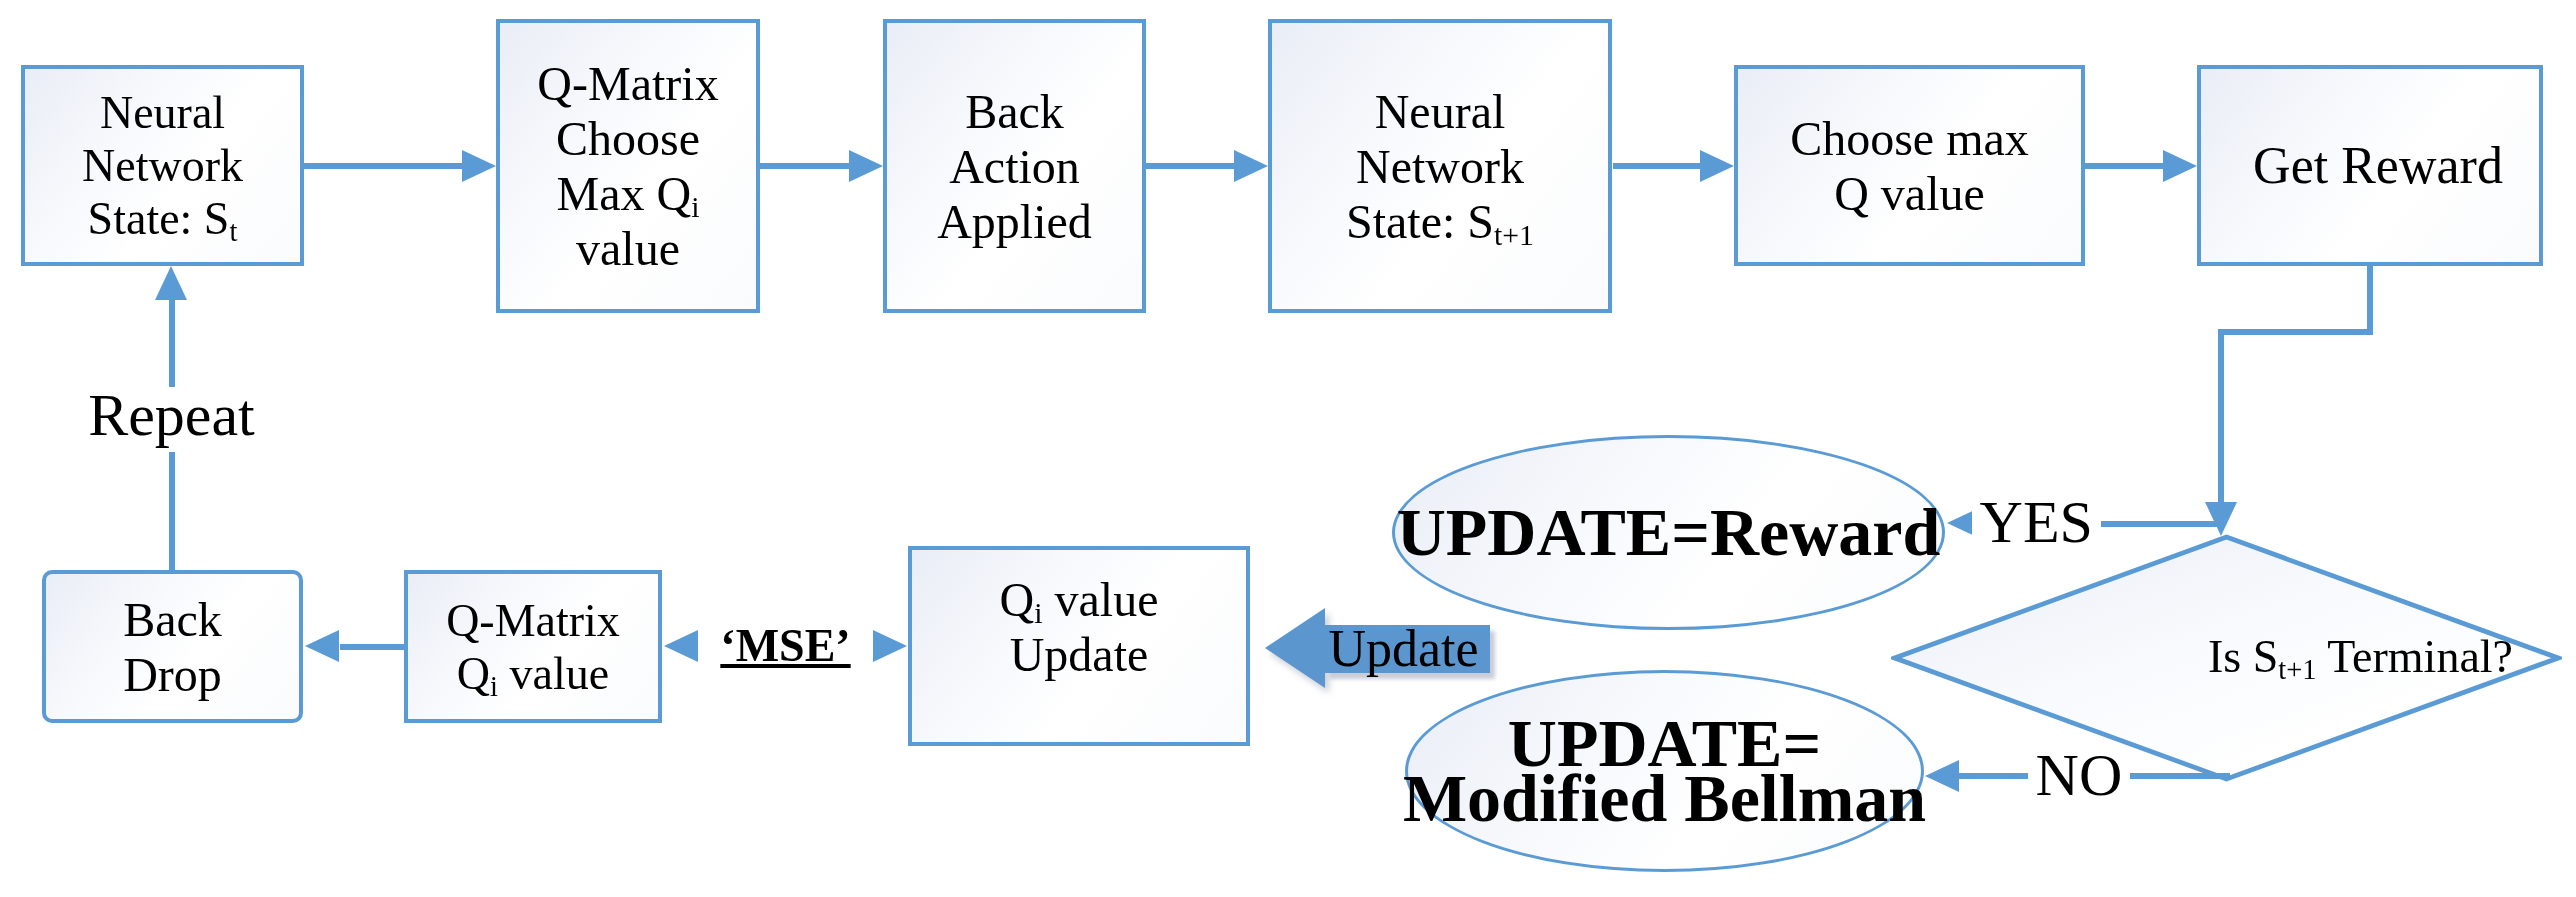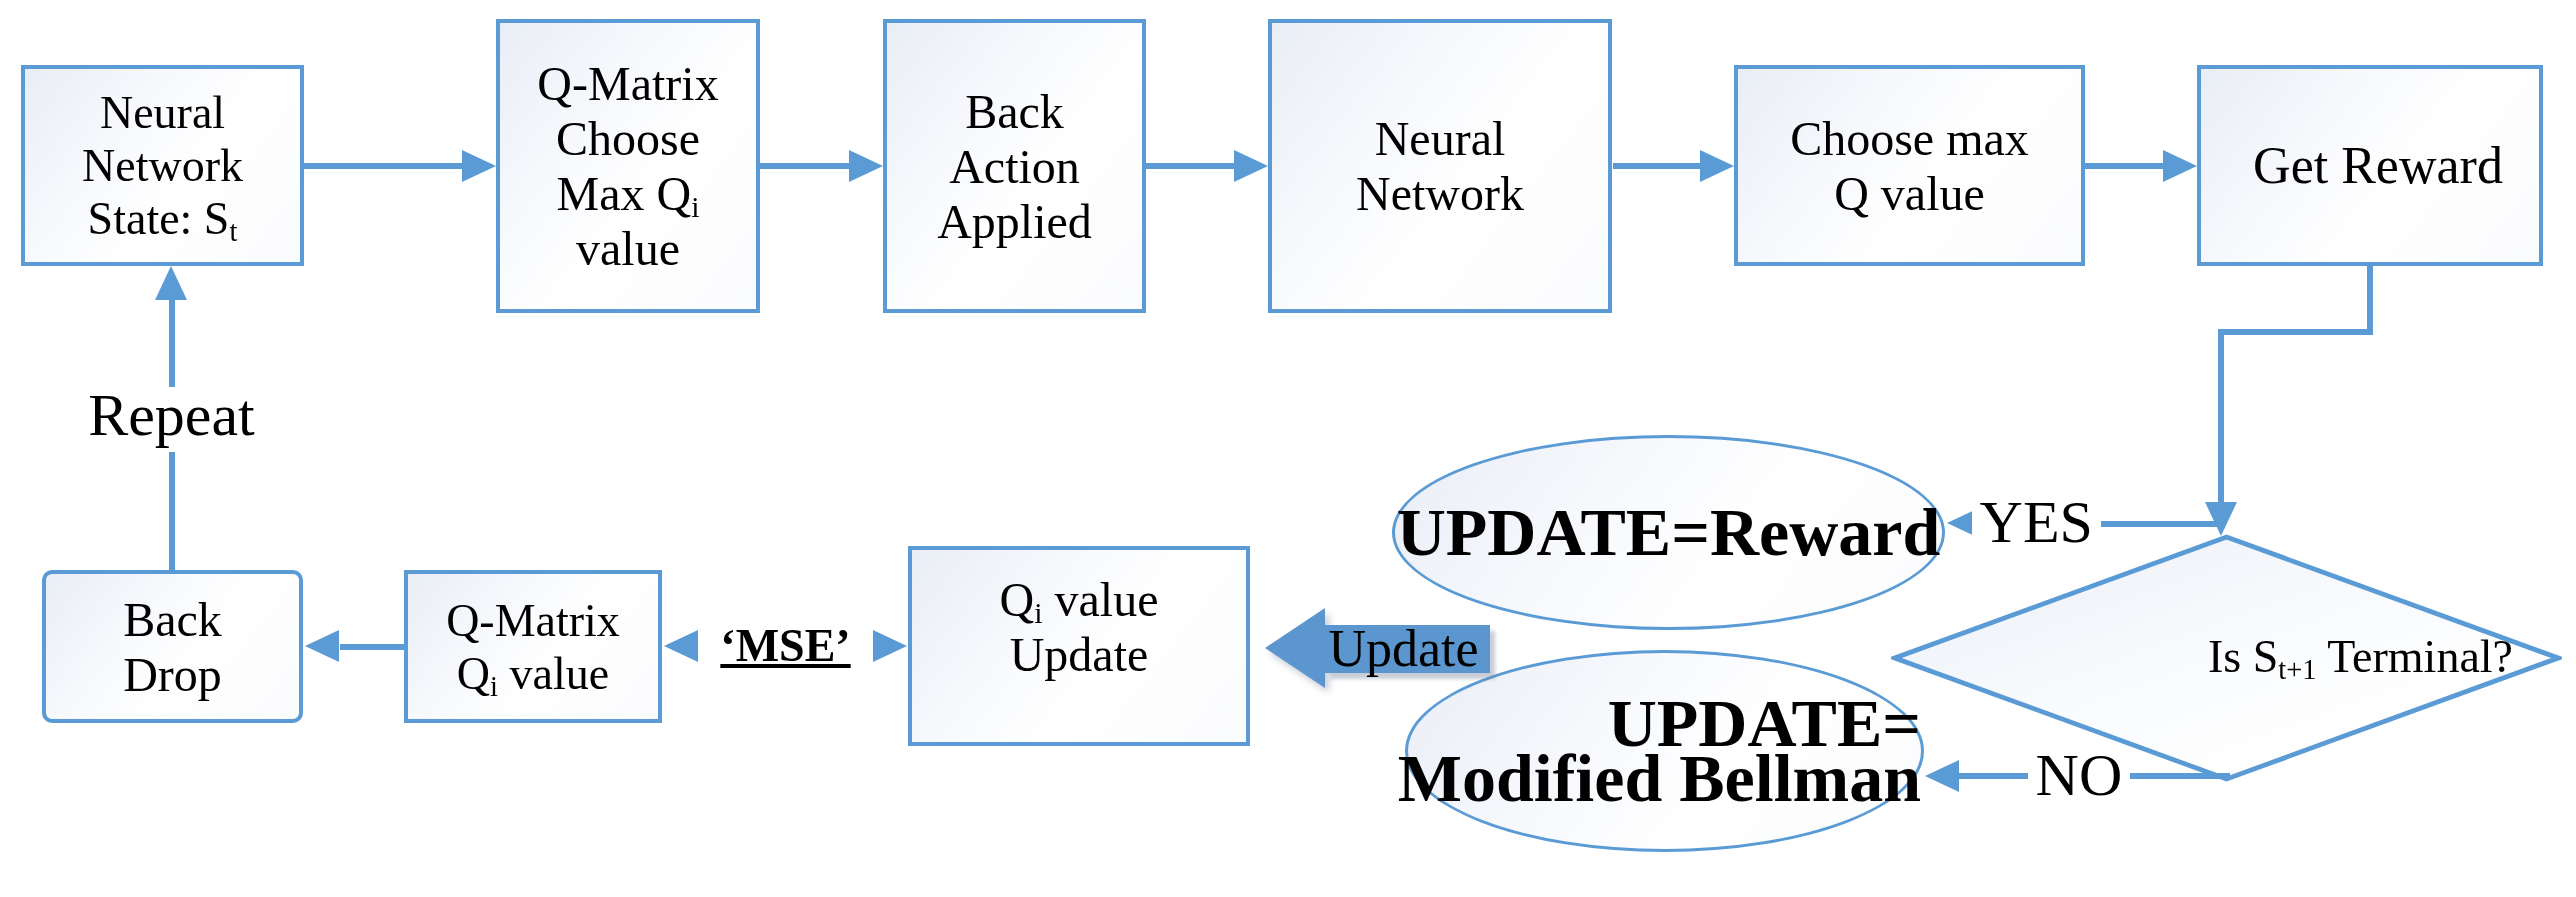--- a/index.html
+++ b/index.html
@@ -90,20 +90,21 @@
 
   <div class="pbox" style="left:883px;top:19px;width:263px;height:294px;">
       <div class="tline"><span>Back</span></div>
       <div class="tline"><span>Action</span></div>
       <div class="tline"><span>Applied</span></div>
     </div>
 
   <div class="pbox" style="left:1268px;top:19px;width:344px;height:294px;">
       <div class="tline"><span>Neural</span></div>
       <div class="tline"><span>Network</span></div>
+      <div class="tline"><span>State: S</span><sub>t+1</sub></div>
     </div>
 
   <div class="pbox" style="left:1734px;top:65px;width:351px;height:201px;">
       <div class="tline"><span>Choose max</span></div>
       <div class="tline"><span>Q value</span></div>
     </div>
 
   <div class="pbox" style="left:2197px;top:65px;width:346px;height:201px;font-size:52px;padding-left:16px;">
       <div class="tline"><span>Get Reward</span></div>
     </div>
@@ -120,21 +121,21 @@
 
   <div class="pbox" style="left:908px;top:546px;width:342px;height:200px;padding-bottom:38px;">
       <div class="tline"><span>Q</span><sub>i</sub><span> value</span></div>
       <div class="tline"><span>Update</span></div>
     </div>
 
   <div class="ellipse" style="left:1392px;top:435px;width:553px;height:195px;">
       <div class="tline"><span>UPDATE=Reward</span></div>
     </div>
 
-  <div class="ellipse" style="left:1405px;top:650px;width:519px;height:202px;align-items:flex-end;">
+  <div class="ellipse" style="left:1405px;top:670px;width:519px;height:202px;">
       <div class="tline"><span>UPDATE=</span></div>
       <div class="tline"><span>Modified Bellman</span></div>
     </div>
 
   <div class="diamond-wrap">
     <svg width="671" height="250" viewBox="0 0 704 262">
       <defs>
         <linearGradient id="dg" x1="0" y1="0" x2="1" y2="1">
           <stop offset="0" stop-color="#e9edf5"></stop>
           <stop offset="0.45" stop-color="#f8fafd"></stop>

